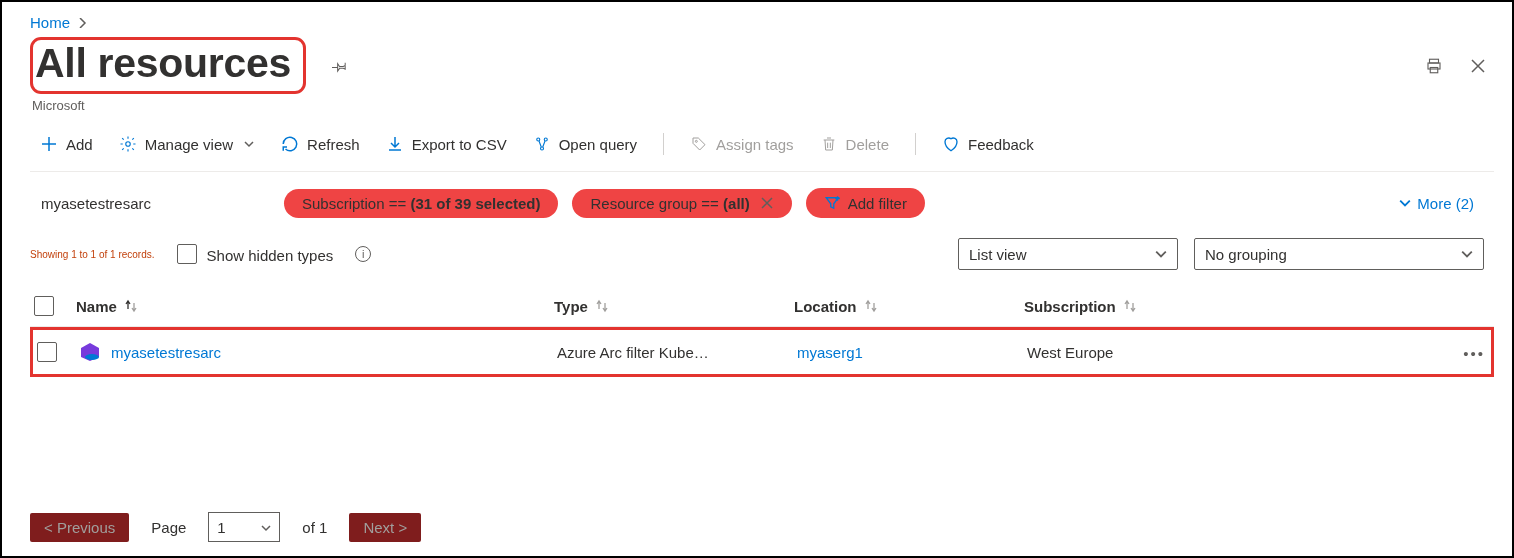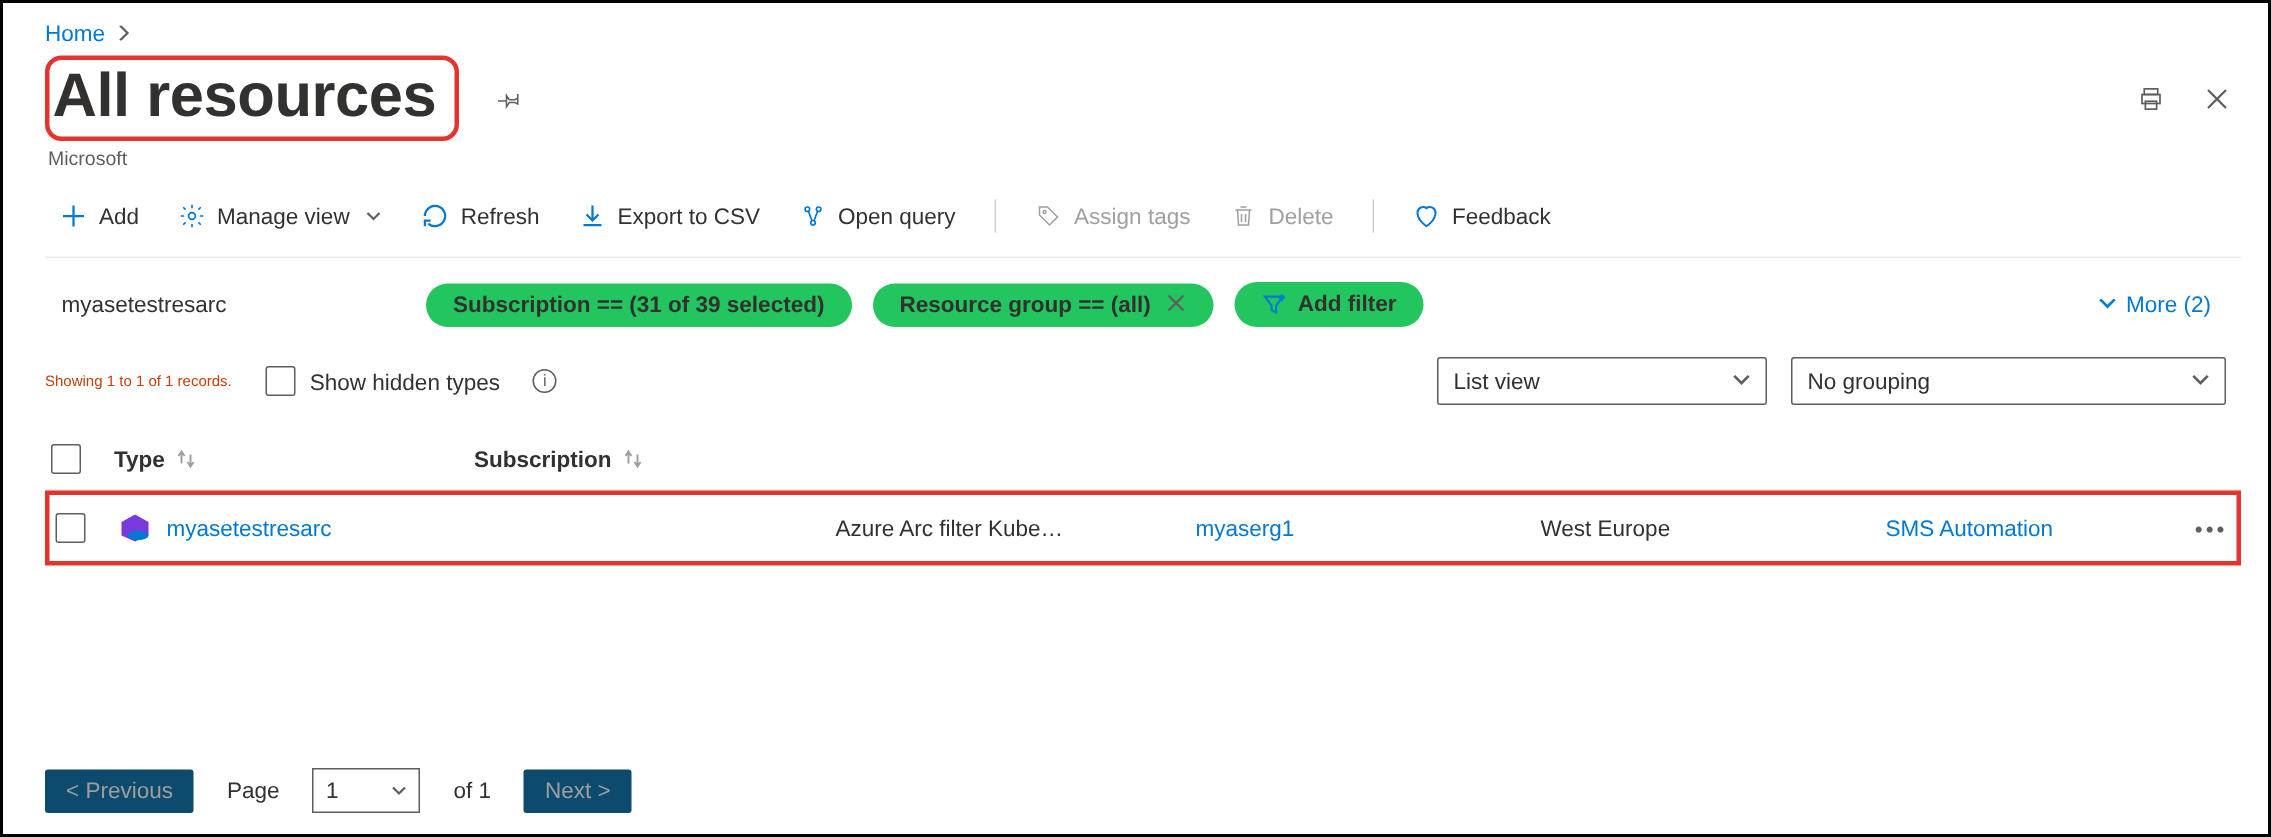--- a/index.html
+++ b/index.html
@@ -28,21 +28,21 @@
   .subtitle { color: #605e5c; font-size: 13px; margin: 4px 0 12px 2px; }
   .cmdbar { display: flex; align-items: center; gap: 6px; padding: 6px 0 14px; border-bottom: 1px solid #edebe9; }
   .cmd { display: flex; align-items: center; gap: 8px; color: #323130; cursor: pointer; padding: 4px 10px; border-radius: 2px; font-size: 15px; }
   .cmd.disabled { color: #a19f9d; cursor: default; }
   .cmd .i { color: #0078d4; width: 18px; height: 18px; display:flex; align-items:center; justify-content:center; flex-shrink:0; }
   .cmd.disabled .i { color: #a19f9d; }
   .sep { width: 1px; height: 22px; background: #d2d0ce; margin: 0 10px; }
   .chev-dn { width:12px; height:12px; display:inline-flex; align-items:center; justify-content:center; color:#605e5c; margin-left:2px;}
   .filter-row { display: flex; align-items: center; gap: 14px; padding: 14px 0 8px; flex-wrap: wrap; }
   .search-box { width: 240px; height: 34px; padding: 4px 10px; font-size: 15px; color: #323130; display:flex; align-items:center; border: 1px solid transparent; }
-  .pill { background: #22c55e; border-radius: 16px; padding: 6px 18px; font-size: 15px; display: inline-flex; gap: 10px; cursor: pointer; font-weight: bold; }
+  .pill { background: #ef4444; border-radius: 16px; padding: 6px 18px; font-size: 15px; display: inline-flex; align-items: center; gap: 10px; cursor: pointer; }
   .pill .x { color: #605e5c; cursor:pointer; width:14px; height:14px; display:flex;align-items:center;justify-content:center;}
   .pill .addf { color:#0078d4; width:18px;height:18px;display:flex;align-items:center;justify-content:center;margin-right:-4px;}
   .more-link { margin-left: auto; color: #0078d4; cursor:pointer; font-size:15px; display:flex; align-items:center; gap:6px; padding-right:20px;}
   .status-row { display:flex; align-items:center; gap: 22px; padding: 10px 0 8px; }
   .status-text { color:#c2410c; font-size:10px;}
   .chk-wrap { display:flex; align-items:flex-end; gap:10px; cursor:pointer; font-size:15px;}
   .chk { width:20px; height:20px; border:1px solid #605e5c; border-radius:2px; }
   .info-i { width:16px;height:16px;border:1px solid #605e5c;border-radius:50%;display:flex;align-items:center;justify-content:center;font-size:11px;color:#605e5c; cursor:help;}
   .selects { margin-left:auto; display:flex; gap:16px; padding-right:10px;}
   .sel { width:230px; border:1px solid #605e5c; border-radius:2px; height:32px; display:flex; align-items:center; justify-content:space-between; padding:0 10px; cursor:pointer; font-size:15px;}
@@ -55,21 +55,21 @@
   .col-loc { width:230px; display:flex; align-items:center; gap:6px;}
   .col-sub { flex:1; display:flex; align-items:center; gap:6px;}
   .sort { display:inline-flex; align-items:center; gap:0;}
   .sort svg { width:16px; height:16px; }
   .trow { display:flex; align-items:center; padding: 12px 4px; font-size:15px; }
   .trow .col-name { gap:10px; }
   .link { color:#0078d4; cursor:pointer; }
   .res-ico { width:22px; height:20px; position:relative; flex-shrink:0;}
   .dots { position:absolute; right:6px; color:#605e5c; letter-spacing:2px; cursor:pointer; padding-top:2px;}
   .pager { position:absolute; bottom:14px; left:28px; display:flex; align-items:center; gap:22px; font-size:15px;}
-  .pg-btn { background:#0c4a6e; color:#a19f9d; padding:6px 14px; border-radius:2px; }
+  .pg-btn { background:#7f1d1d; color:#a19f9d; padding:6px 14px; border-radius:2px; }
   .pg-sel { width:72px; border:1px solid #605e5c; height:30px; display:flex; align-items:center; justify-content:space-between; padding:0 8px;}
 </style>
 </head>
 <body>
 
 <div class="breadcrumb">
   <a>Home</a>
   <span class="chev">
     <svg width="10" height="10" viewBox="0 0 10 10">
         <path d="M2 0 L7 5 L2 10" fill="none" stroke="currentColor" stroke-width="1.5"></path>
@@ -236,28 +236,45 @@
           </svg></span>
     </div>
   </div>
 </div>
 
 <div class="table-wrap">
   <div class="thead">
     <div class="col-chk">
         <span class="chk" style="width:20px;height:20px"></span>
       </div>
+    <div class="col-name">
+        <span>Name</span>
+        <span class="sort">
+          <svg viewBox="0 0 16 16">
+            <path d="M5 11V3M3 6l2-3 2 3" fill="none" stroke="#323130" stroke-width="1.3"></path>
+            <path d="M11 5v8M9 10l2 3 2-3" fill="none" stroke="#a19f9d" stroke-width="1.3"></path>
+          </svg>
+        </span>
+      </div>
     <div class="col-type">
         <span>Type</span>
         <span class="sort">
           <svg viewBox="0 0 16 16">
             <path d="M5 11V3M3 6l2-3 2 3M11 5v8M9 10l2 3 2-3" fill="none" stroke="#a19f9d" stroke-width="1.3"></path>
           </svg>
         </span>
       </div>
+    <div class="col-loc">
+        <span>Location</span>
+        <span class="sort">
+          <svg viewBox="0 0 16 16">
+            <path d="M5 11V3M3 6l2-3 2 3M11 5v8M9 10l2 3 2-3" fill="none" stroke="#a19f9d" stroke-width="1.3"></path>
+          </svg>
+        </span>
+      </div>
     <div class="col-sub">
         <span>Subscription</span>
         <span class="sort">
           <svg viewBox="0 0 16 16">
             <path d="M5 11V3M3 6l2-3 2 3M11 5v8M9 10l2 3 2-3" fill="none" stroke="#a19f9d" stroke-width="1.3"></path>
           </svg>
         </span>
       </div>
   </div>
   <div class="trow hi-red" style="position:relative">
@@ -271,23 +288,20 @@
             <ellipse cx="13" cy="15" rx="7" ry="3" fill="#0078d4"></ellipse>
           </svg>
       </span>
       <span class="link">myasetestresarc</span>
     </div>
     <div class="col-type">Azure Arc filter Kube…</div>
     <div class="col-rg">
         <span class="link">myaserg1</span>
       </div>
     <div class="col-loc">West Europe</div>
-    <div class="col-sub">
-        <span class="link">SMS Automation</span>
-      </div>
     <span class="dots">•••</span>
   </div>
 </div>
 
 <div class="pager">
   <span class="pg-btn">&lt; Previous</span>
   <span>Page</span>
   <span class="pg-sel">
     <span>1</span>
     <span><svg width="10" height="10" viewBox="0 0 10 10">

